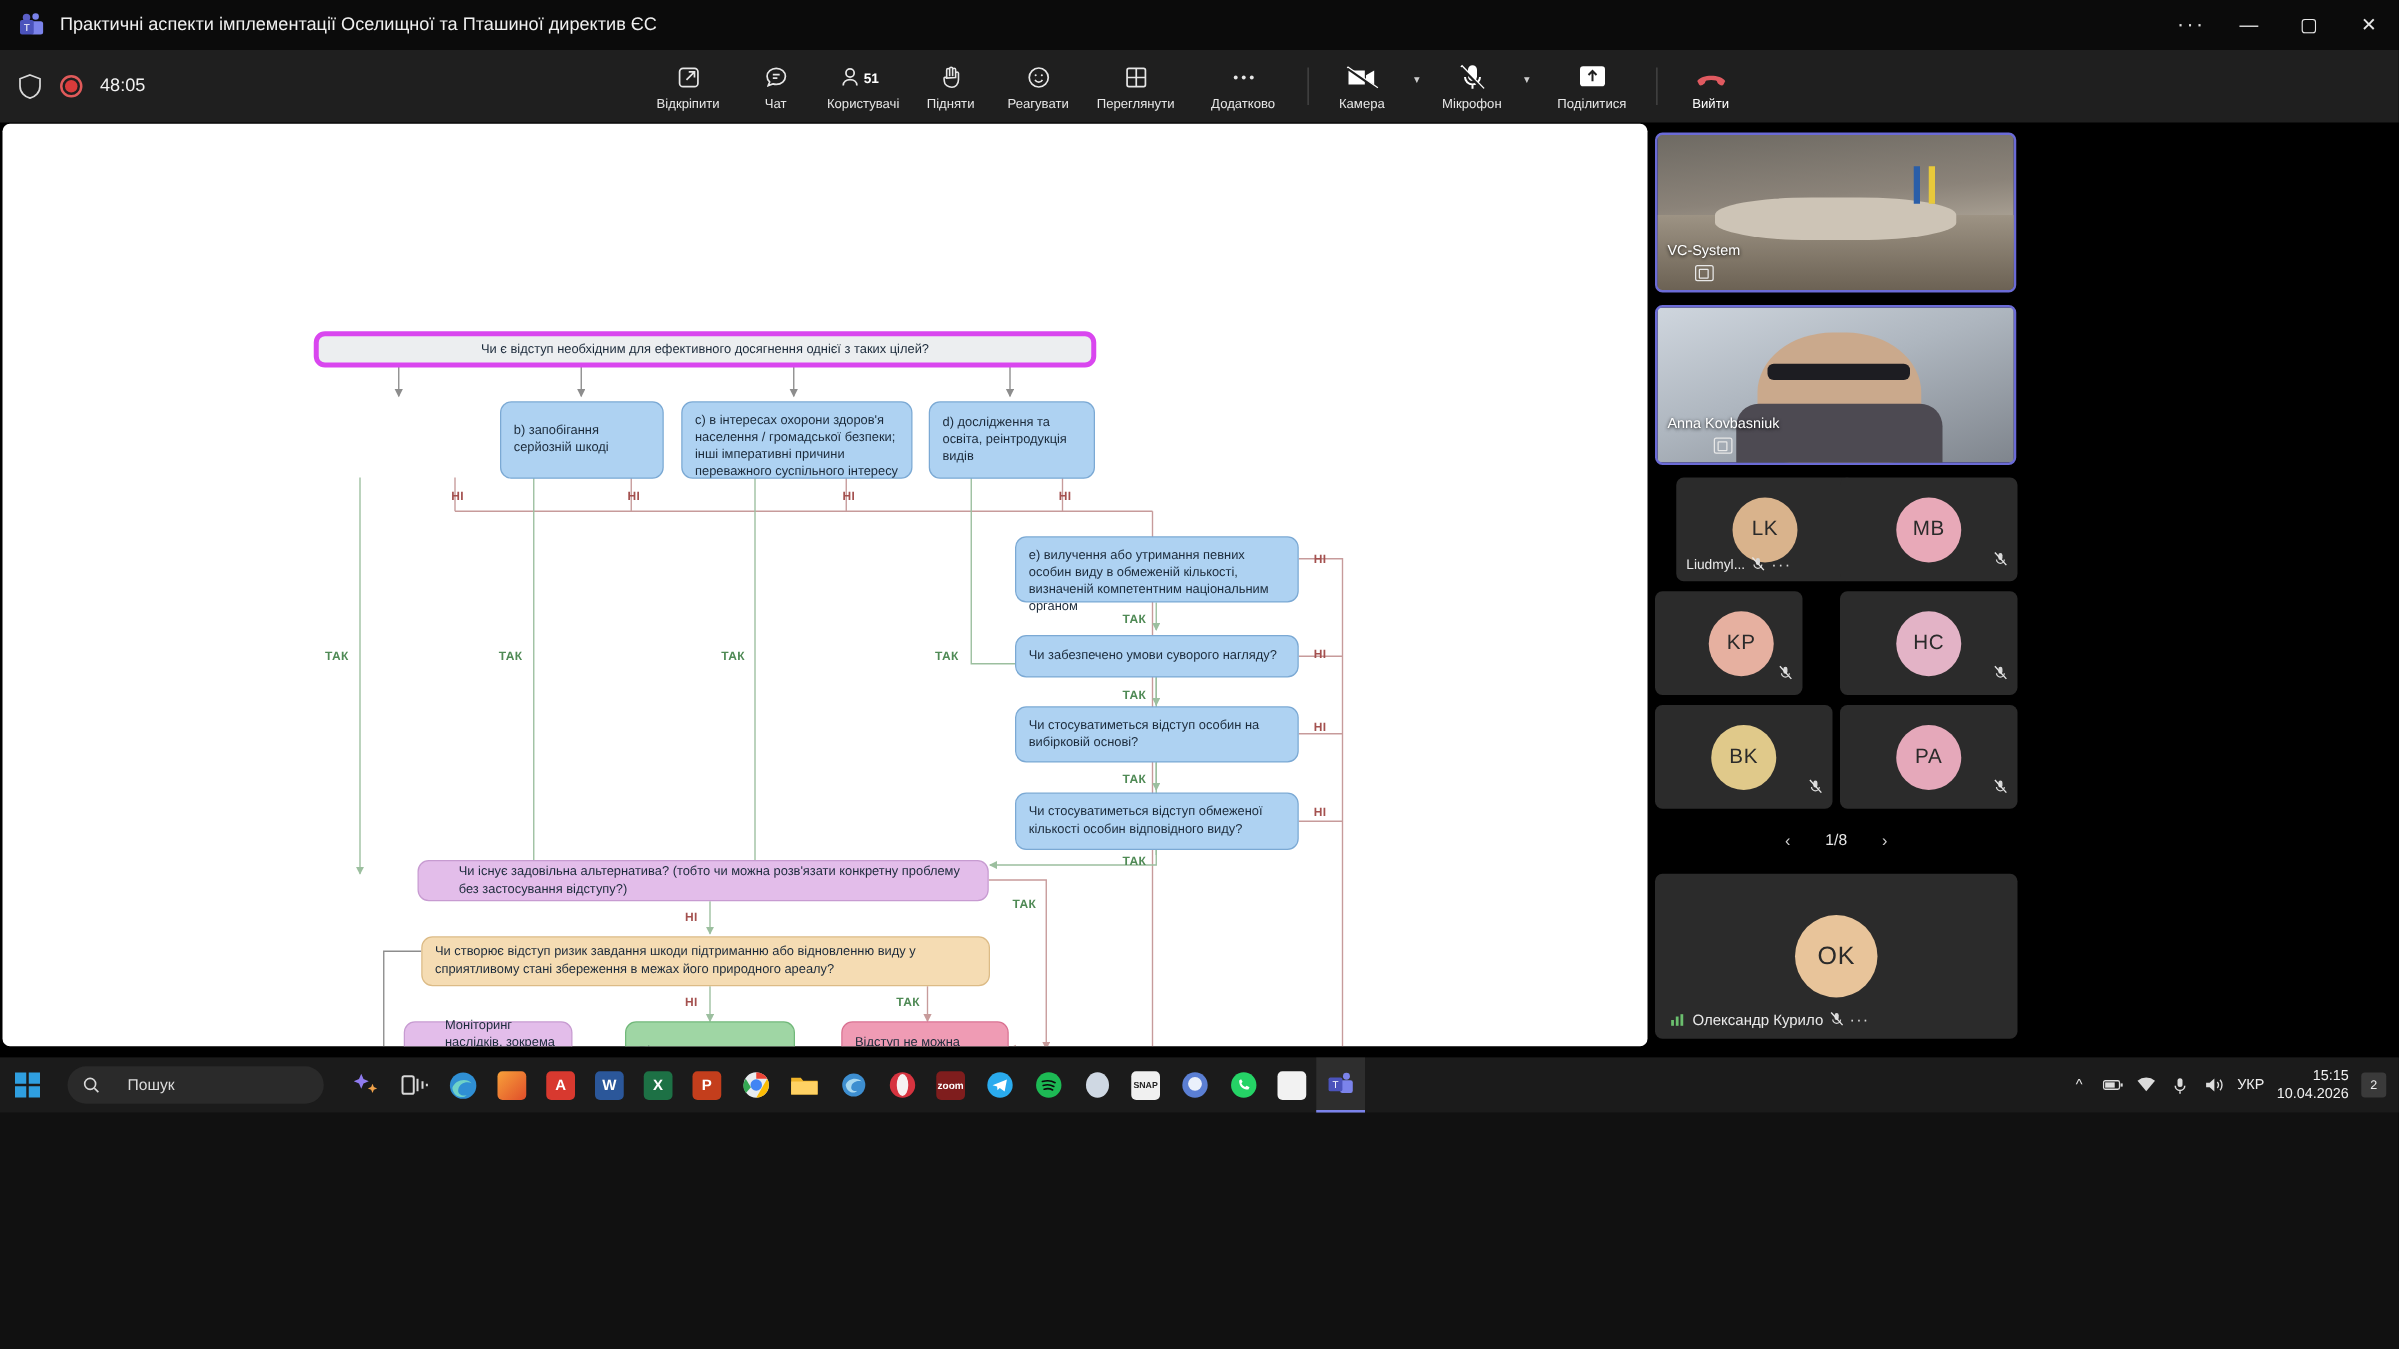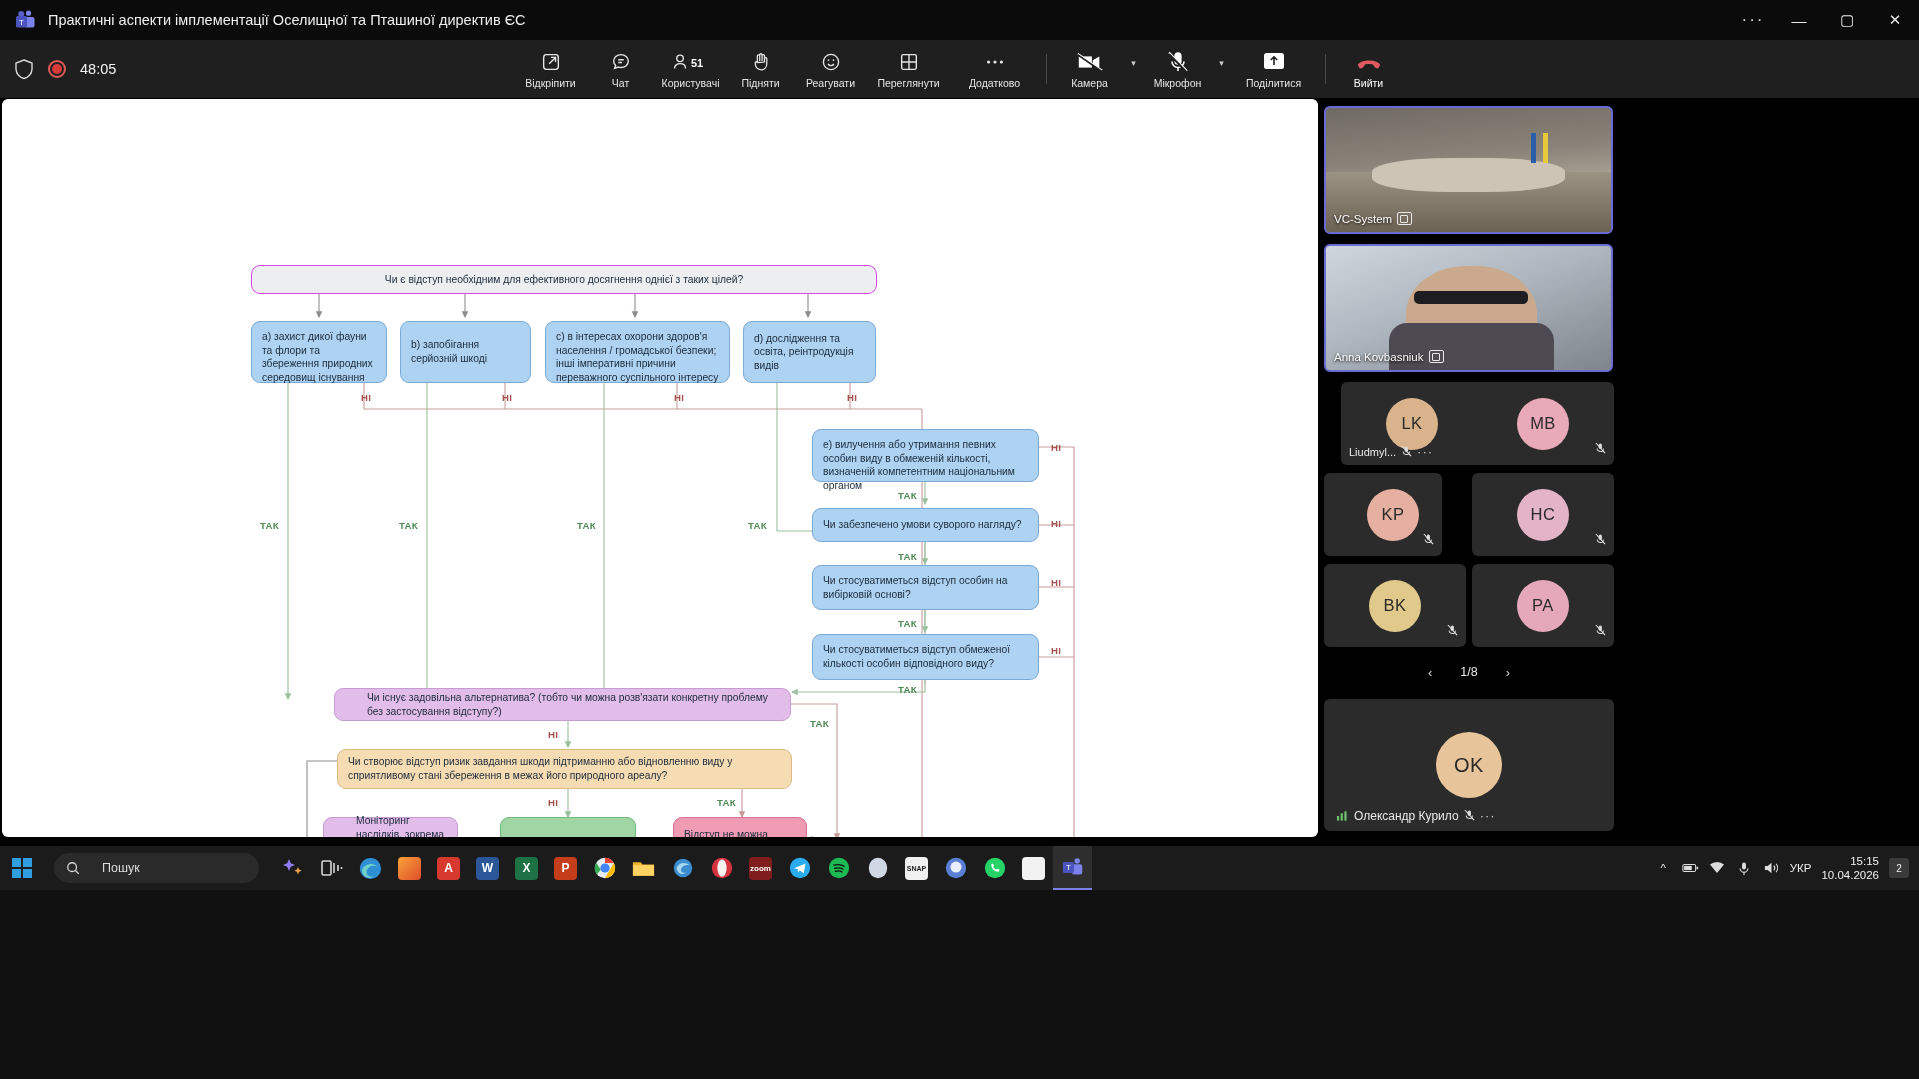--- a/index.html
+++ b/index.html
@@ -29,36 +29,36 @@
   .tgroup{display:flex;align-items:center;}
   .chev{width:18px;display:flex;align-items:center;justify-content:center;color:#ccc;font-size:9px;padding-bottom:12px;cursor:pointer;}
   .titem.wide{width:86px;}
   #leavebtn .lb{color:#fff;text-align:right;}
 
   
   #stage{position:absolute;left:2px;top:99px;width:1316px;height:738px;background:#fff;border-radius:6px;overflow:hidden;}
   #chart{position:absolute;left:0;top:0;width:1316px;height:738px;}
   .node{position:absolute;border-radius:9px;padding:8px 10px;font-size:10.3px;line-height:13.6px;color:#1b2a3a;}
   .node.blue{background:#aed2f2;border:1px solid #7ba9d4;}
-  .node.grey{background:#eceef0;border:1px solid #d946ef;}
+  .node.grey{background:#eceef0;border:4px solid #d946ef;}
   .node.purple{background:#e3bdea;border:1px solid #c79bd1;padding-left:32px;}
   .node.orange{background:#f5dcb3;border:1px solid #dcbb86;}
   .node.green{background:#9fd6a4;border:1px solid #71b87a;}
   .node.pink{background:#ef9bb4;border:1px solid #d97292;}
   .node.center{display:flex;align-items:center;}
   .node.vcenter{display:flex;align-items:center;}
   .lbl{position:absolute;font-size:9.6px;font-weight:bold;letter-spacing:.3px;}
   .lbl.no{color:#a4514f;}
   .lbl.yes{color:#4f8a55;}
   svg.wires{position:absolute;left:0;top:0;width:1316px;height:738px;pointer-events:none;}
 
   
   #rail{position:absolute;left:1322px;top:99px;width:595px;height:738px;}
   .vtile{position:absolute;border-radius:6px;overflow:hidden;border:2px solid #6b6bd6;}
-  .vname{position:absolute;left:8px;bottom:7px;font-size:11.5px;color:#fff;text-shadow:0 1px 3px #000;display:flex;align-items:center;gap:5px;}
+  .vname{position:absolute;left:8px;bottom:7px;font-size:11.5px;color:#fff;text-shadow:0 1px 3px #000;display:flex;align-items:center;gap:5px;flex-direction:column;}
   .pinico{width:15px;height:13px;border:1.4px solid #e8e8e8;border-radius:2px;display:inline-block;position:relative;}
   .pinico:after{content:"";position:absolute;left:2px;top:2px;width:6px;height:6px;border:1.3px solid #e8e8e8;border-radius:1px;}
 
   .avtile{position:absolute;background:#2b2b2b;border-radius:6px;display:flex;align-items:center;justify-content:center;}
   .circ{border-radius:50%;display:flex;align-items:center;justify-content:center;font-size:16.5px;color:#2a2a2a;font-weight:500;letter-spacing:.5px;}
   .avname{position:absolute;left:8px;bottom:6px;font-size:11px;color:#eaeaea;display:flex;align-items:center;gap:5px;max-width:120px;}
   .micmute{position:absolute;right:8px;bottom:6px;}
   .dots3{color:#d8d8d8;font-size:13px;letter-spacing:1px;}
   .parrow{color:#cfcfcf;font-size:13px;cursor:pointer;}
 
@@ -301,21 +301,20 @@
       </g>
 
       <g stroke="#8d8d8d" stroke-width="1.1" fill="none">
         <path d="M498,742 H470" marker-end="url(#ag)"></path>
         <path d="M335,662 H305 V742 H456" marker-end="url(#ag)"></path>
       </g>
     </svg>
 
     <div class="node grey center" style="left:249px;top:166px;width:626px;height:29px;justify-content:center;">Чи є відступ необхідним для ефективного досягнення однієї з таких цілей?</div>
 
-    <div class="node blue" style="left:249px;top:222px;width:136px;height:62px;">a) захист дикої фауни та флори та збереження природних середовищ існування</div>
     <div class="node blue vcenter" style="left:398px;top:222px;width:131px;height:62px;">b) запобігання серйозній шкоді</div>
     <div class="node blue" style="left:543px;top:222px;width:185px;height:62px;">c) в інтересах охорони здоров'я населення / громадської безпеки; інші імперативні причини переважного суспільного інтересу</div>
     <div class="node blue vcenter" style="left:741px;top:222px;width:133px;height:62px;">d) дослідження та освіта, реінтродукція видів</div>
 
     <div class="node blue" style="left:810px;top:330px;width:227px;height:53px;">e) вилучення або утримання певних особин виду в обмеженій кількості, визначеній компетентним національним органом</div>
     <div class="node blue vcenter" style="left:810px;top:409px;width:227px;height:34px;">Чи забезпечено умови суворого нагляду?</div>
     <div class="node blue vcenter" style="left:810px;top:466px;width:227px;height:45px;">Чи стосуватиметься відступ особин на вибірковій основі?</div>
     <div class="node blue vcenter" style="left:810px;top:535px;width:227px;height:46px;">Чи стосуватиметься відступ обмеженої кількості особин відповідного виду?</div>
 
     <div class="node purple vcenter" style="left:332px;top:589px;width:457px;height:33px;">Чи існує задовільна альтернатива? (тобто чи можна розв'язати конкретну проблему без застосування відступу?)</div>

